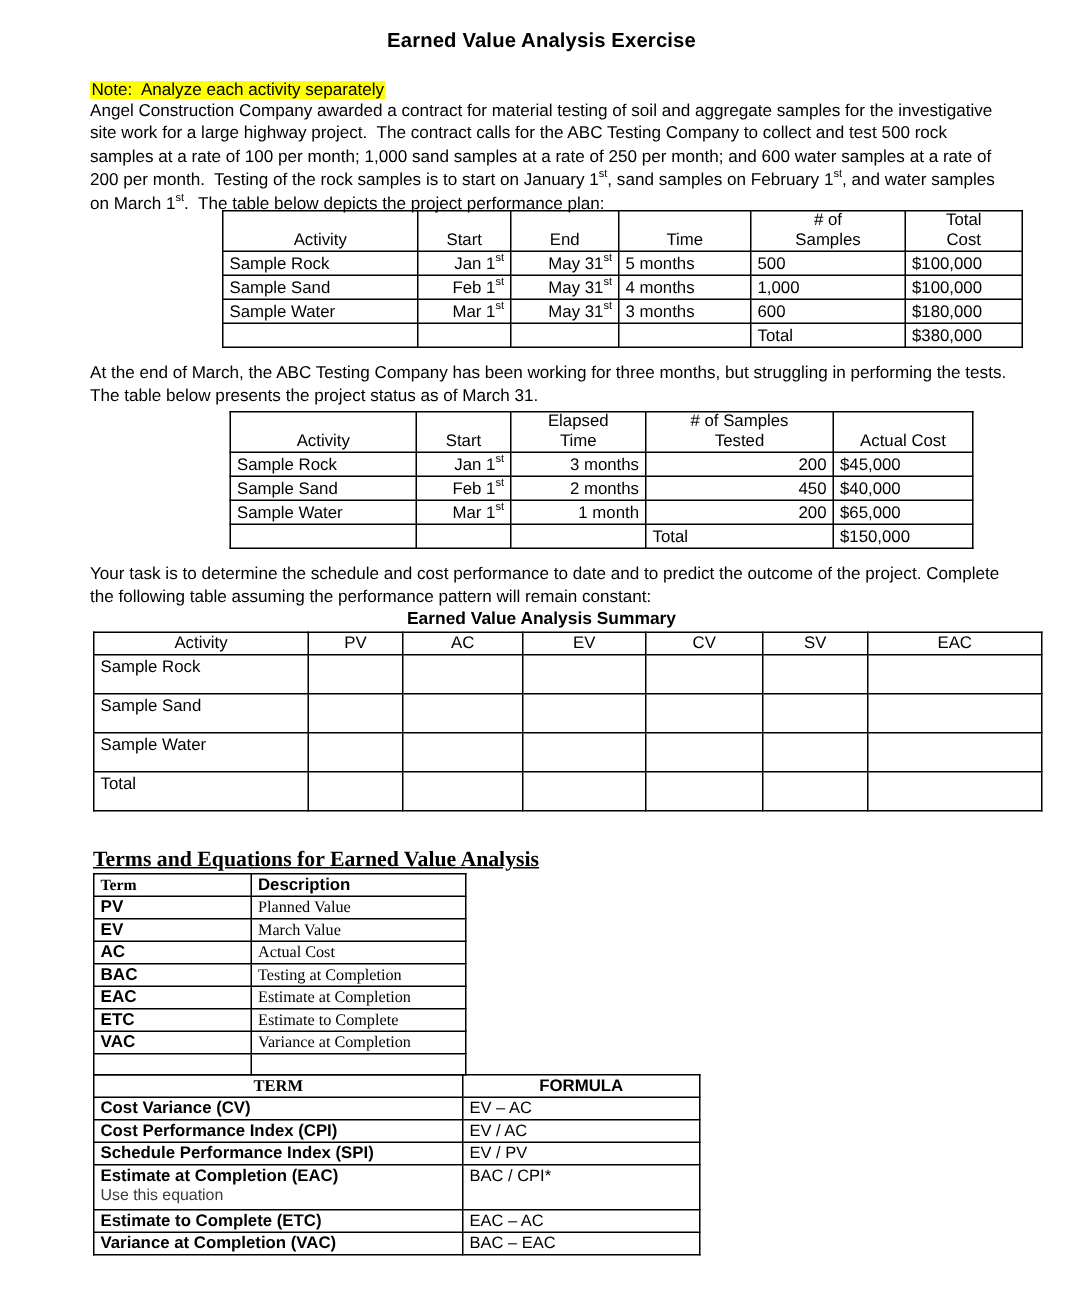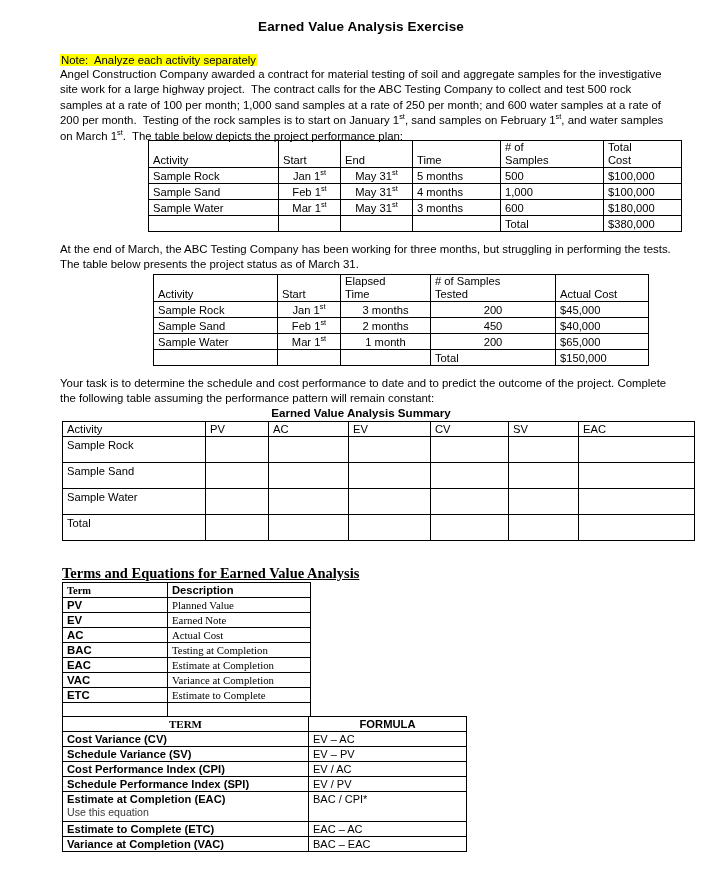--- a/index.html
+++ b/index.html
@@ -76,22 +76,23 @@
   table.doc-tbl td, table.doc-tbl th {
     border: 1px solid #000000;
     padding: 0 4px;
     vertical-align: bottom;
     font-weight: normal;
     line-height: 13px;
     box-sizing: border-box;
   }
   .hdr {
     font-weight: bold;
-  }
-  .c  { text-align: center; }
+    text-align: center;
+  }
+  .c  { text-align: right; }
   .r  { text-align: left; }
   .l  { text-align: left; }
   .b  { font-weight: bold; }
 
   
   #tbl-plan {
     left: 148px;
     top: 140px;
     width: 533px;
   }
@@ -376,41 +377,41 @@
       <tr class="head">
         <td class="term-h">Term</td>
         <td class="desc-h">Description</td>
       </tr>
       <tr>
         <td class="term">PV</td>
         <td class="desc">Planned Value</td>
       </tr>
       <tr>
         <td class="term">EV</td>
-        <td class="desc">Earned Note</td>
+        <td class="desc">March Value</td>
       </tr>
       <tr>
         <td class="term">AC</td>
         <td class="desc">Actual Cost</td>
       </tr>
       <tr>
         <td class="term">BAC</td>
         <td class="desc">Testing at Completion</td>
       </tr>
       <tr>
         <td class="term">EAC</td>
         <td class="desc">Estimate at Completion</td>
       </tr>
       <tr>
+        <td class="term">ETC</td>
+        <td class="desc">Estimate to Complete</td>
+      </tr>
+      <tr>
         <td class="term">VAC</td>
         <td class="desc">Variance at Completion</td>
-      </tr>
-      <tr>
-        <td class="term">ETC</td>
-        <td class="desc">Estimate to Complete</td>
       </tr>
       <tr class="blank">
         <td></td>
         <td></td>
       </tr>
     </tbody>
   </table>
 
   <table class="doc-tbl" id="tbl-formula">
     <colgroup>
@@ -420,24 +421,20 @@
     <tbody>
       <tr class="head">
         <td>TERM</td>
         <td class="formula-h">FORMULA</td>
       </tr>
       <tr>
         <td class="term">Cost Variance (CV)</td>
         <td class="formula">EV – AC</td>
       </tr>
       <tr>
-        <td class="term">Schedule Variance (SV)</td>
-        <td class="formula">EV – PV</td>
-      </tr>
-      <tr>
         <td class="term">Cost Performance Index (CPI)</td>
         <td class="formula">EV / AC</td>
       </tr>
       <tr>
         <td class="term">Schedule Performance Index (SPI)</td>
         <td class="formula">EV / PV</td>
       </tr>
       <tr class="tall">
         <td class="term"><span>Estimate at Completion (EAC)</span><span class="sub">Use this equation</span></td>
         <td class="formula eac-f">BAC / CPI*</td>

